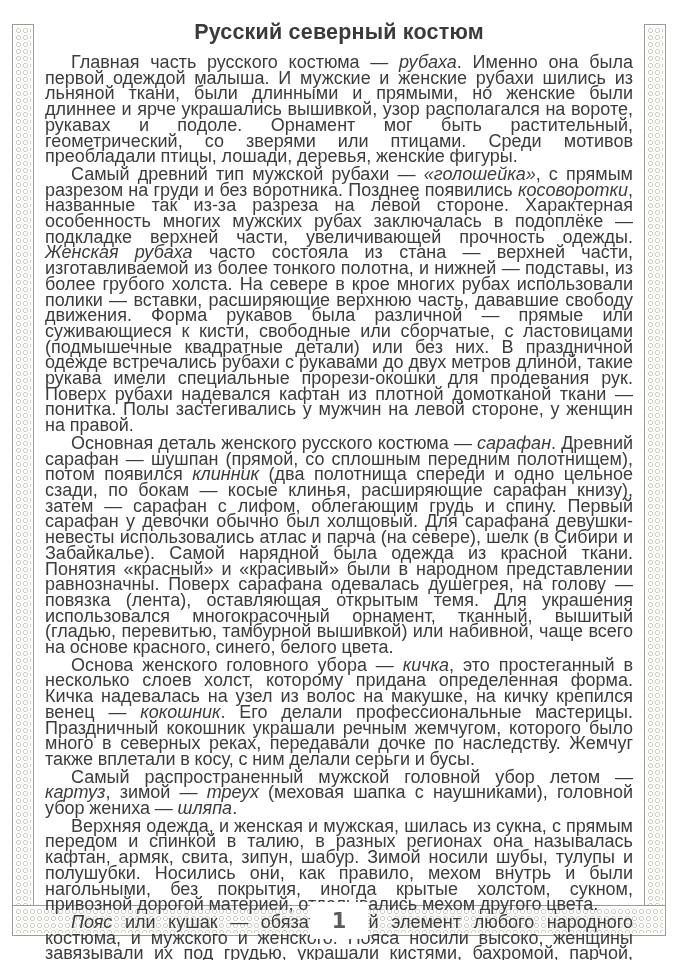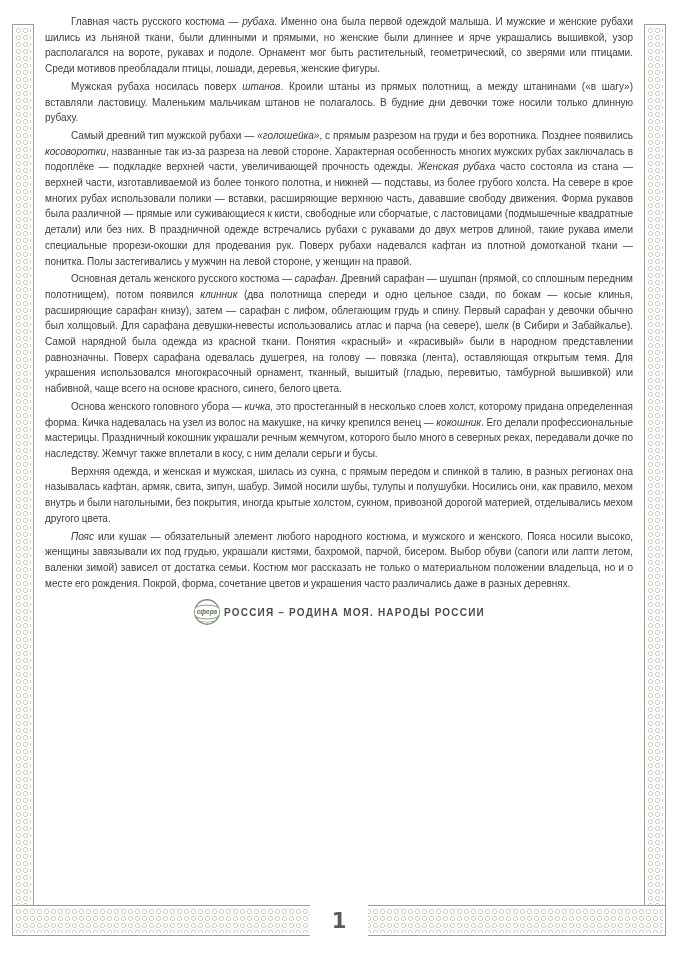--- a/index.html
+++ b/index.html
@@ -44,21 +44,21 @@
     font-size: 21.5px;
     font-weight: bold;
     color: #3a3a3a;
     margin: 6px 0 10px 0;
     letter-spacing: 0.2px;
   }
   .article p {
     margin: 0 0 2px 0;
     text-align: justify;
     text-indent: 26px;
-    font-size: 10px;
+    font-size: 18px;
     line-height: 15.7px;
     color: #3c3c3c;
     word-spacing: -0.3px;
   }
   .article p i { font-style: italic; }
 
   
   .footer {
     margin-top: 7px;
     display: flex;
@@ -84,27 +84,28 @@
   </div>
 <div class="band band-right">
     <div class="lace"></div>
   </div>
 <div class="band band-bottom">
     <div class="lace"></div>
   </div>
 <div class="page-number-box">1</div>
 
 <div class="content">
+  <div class="title">Русский северный костюм</div>
 
   <div class="article">
     <p>Главная часть русского костюма — <i>рубаха</i>. Именно она была первой одеждой малыша. И мужские и женские рубахи шились из льняной ткани, были длинными и прямыми, но женские были длиннее и ярче украшались вышивкой, узор располагался на вороте, рукавах и подоле. Орнамент мог быть растительный, геометрический, со зверями или птицами. Среди мотивов преобладали птицы, лошади, деревья, женские фигуры.</p>
-    <p>Мужская рубаха носилась поверх <i>штанов</i>. Кроили штаны из прямых полотнищ, а между штанинами («в шагу») вставляли ластовицу. Маленьким мальчикам штанов не полагалось. В будние дни девочки тоже носили только длинную рубаху.</p>
     <p>Самый древний тип мужской рубахи — <i>«голошейка»</i>, с прямым разрезом на груди и без воротника. Позднее появились <i>косоворотки</i>, названные так из-за разреза на левой стороне. Характерная особенность многих мужских рубах заключалась в подоплёке — подкладке верхней части, увеличивающей прочность одежды. <i>Женская рубаха</i> часто состояла из стана — верхней части, изготавливаемой из более тонкого полотна, и нижней — подставы, из более грубого холста. На севере в крое многих рубах использовали полики — вставки, расширяющие верхнюю часть, дававшие свободу движения. Форма рукавов была различной — прямые или суживающиеся к кисти, свободные или сборчатые, с ластовицами (подмышечные квадратные детали) или без них. В праздничной одежде встречались рубахи с рукавами до двух метров длиной, такие рукава имели специальные прорези-окошки для продевания рук. Поверх рубахи надевался кафтан из плотной домотканой ткани — понитка. Полы застегивались у мужчин на левой стороне, у женщин на правой.</p>
     <p>Основная деталь женского русского костюма — <i>сарафан</i>. Древний сарафан — шушпан (прямой, со сплошным передним полотнищем), потом появился <i>клинник</i> (два полотнища спереди и одно цельное сзади, по бокам — косые клинья, расширяющие сарафан книзу), затем — сарафан с лифом, облегающим грудь и спину. Первый сарафан у девочки обычно был холщовый. Для сарафана девушки-невесты использовались атлас и парча (на севере), шелк (в Сибири и Забайкалье). Самой нарядной была одежда из красной ткани. Понятия «красный» и «красивый» были в народном представлении равнозначны. Поверх сарафана одевалась душегрея, на голову — повязка (лента), оставляющая открытым темя. Для украшения использовался многокрасочный орнамент, тканный, вышитый (гладью, перевитью, тамбурной вышивкой) или набивной, чаще всего на основе красного, синего, белого цвета.</p>
     <p>Основа женского головного убора — <i>кичка</i>, это простеганный в несколько слоев холст, которому придана определенная форма. Кичка надевалась на узел из волос на макушке, на кичку крепился венец — <i>кокошник</i>. Его делали профессиональные мастерицы. Праздничный кокошник украшали речным жемчугом, которого было много в северных реках, передавали дочке по наследству. Жемчуг также вплетали в косу, с ним делали серьги и бусы.</p>
+    <p>Самый распространенный мужской головной убор летом — <i>картуз</i>, зимой — <i>треух</i> (меховая шапка с наушниками), головной убор жениха — <i>шляпа</i>.</p>
     <p>Верхняя одежда, и женская и мужская, шилась из сукна, с прямым передом и спинкой в талию, в разных регионах она называлась кафтан, армяк, свита, зипун, шабур. Зимой носили шубы, тулупы и полушубки. Носились они, как правило, мехом внутрь и были нагольными, без покрытия, иногда крытые холстом, сукном, привозной дорогой материей, отделывались мехом другого цвета.</p>
     <p><i>Пояс</i> или кушак — обязательный элемент любого народного костюма, и мужского и женского. Пояса носили высоко, женщины завязывали их под грудью, украшали кистями, бахромой, парчой, бисером. Выбор обуви (сапоги или лапти летом, валенки зимой) зависел от достатка семьи. Костюм мог рассказать не только о материальном положении владельца, но и о месте его рождения. Покрой, форма, сочетание цветов и украшения часто различались даже в разных деревнях.</p>
   </div>
 
   <div class="footer">
     <span>
       <svg class="logo-svg" width="28" height="28" viewBox="0 0 28 28" xmlns="http://www.w3.org/2000/svg">
         <circle cx="14" cy="14" r="12.2" fill="none" stroke="#7d8b7d" stroke-width="1.4"></circle>
         <path d="M3 9 Q14 5 25 9" fill="none" stroke="#8b988b" stroke-width="1"></path>
         <path d="M2.5 19 Q14 23 25.5 19" fill="none" stroke="#8b988b" stroke-width="1"></path>

